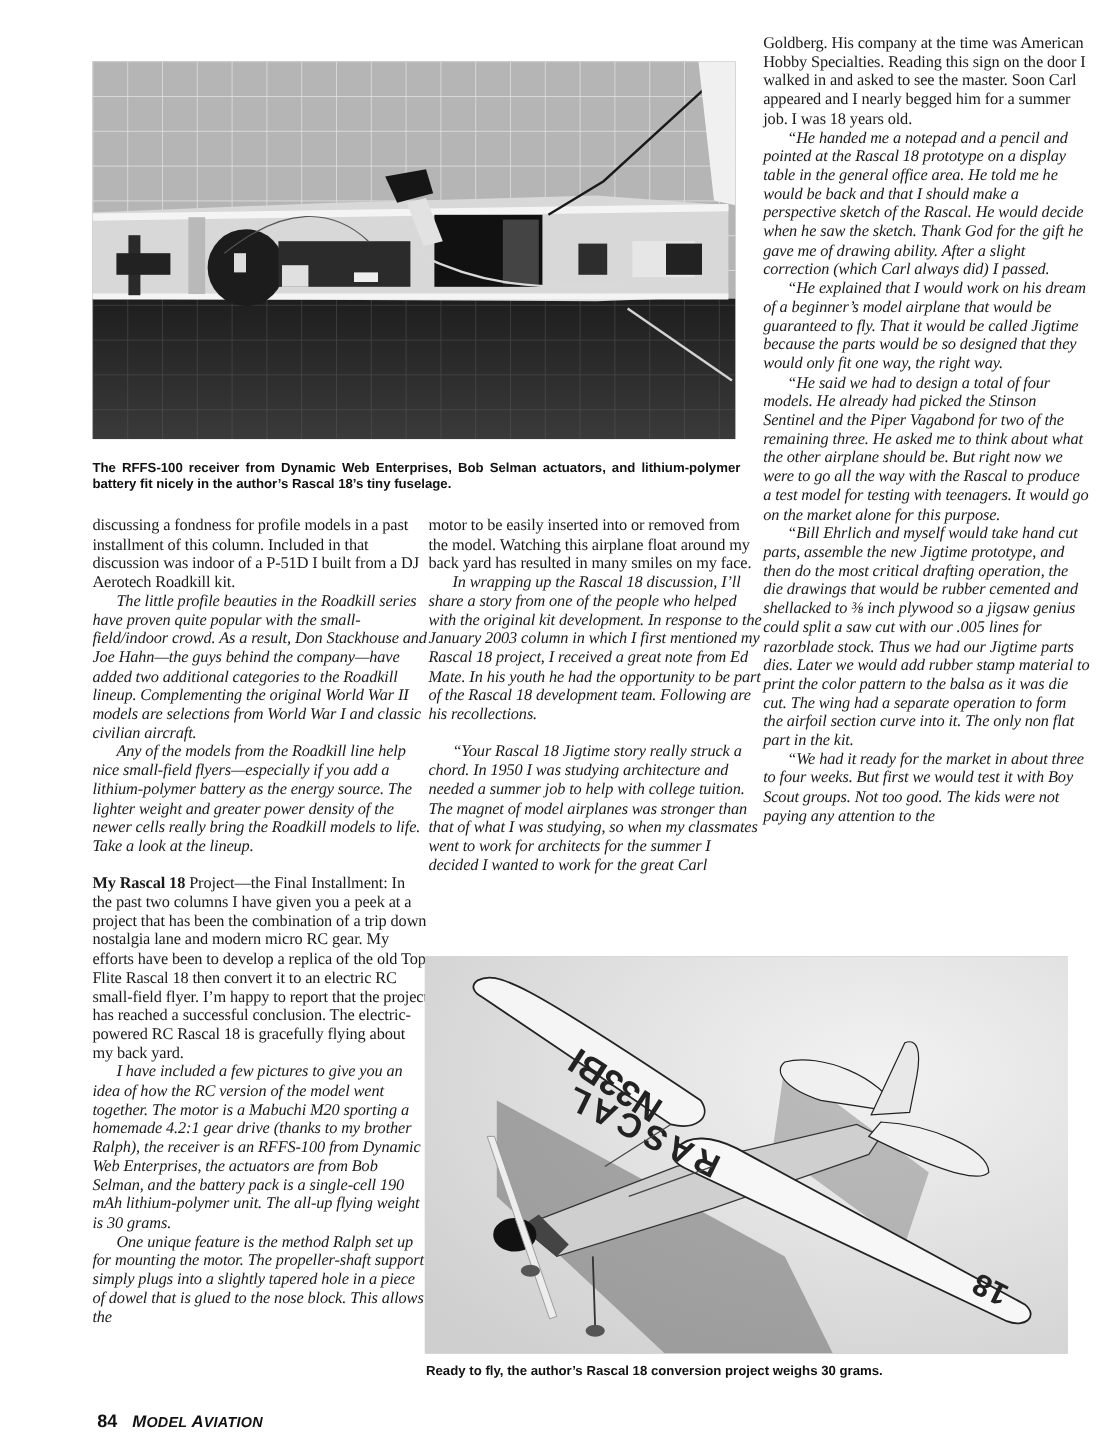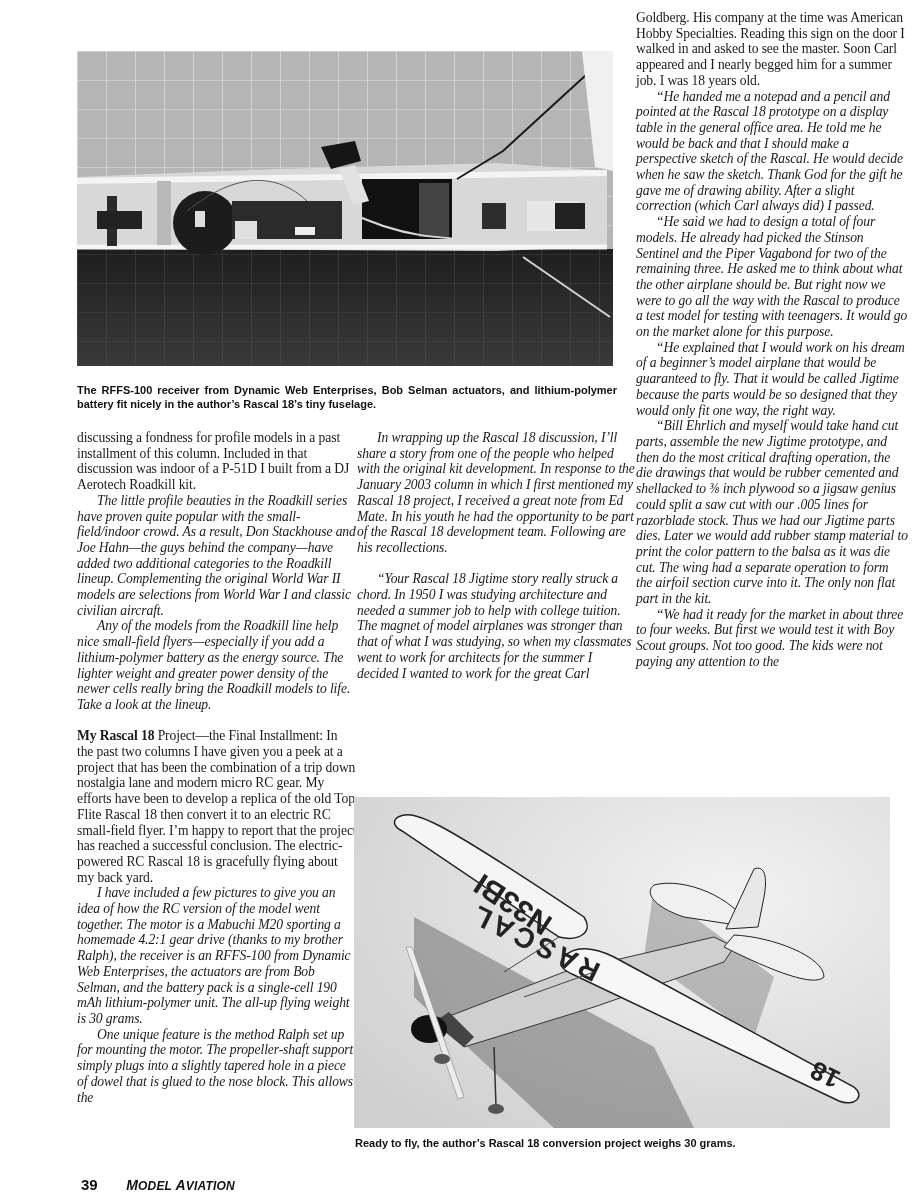--- a/index.html
+++ b/index.html
@@ -32,21 +32,21 @@
     font-weight: bold; font-size: 11px; line-height: 14px; color: #111;
   }
   .caption1 { left: 77px; top: 383px; width: 540px; text-align: justify; text-align-last: left; }
   .caption2 { left: 355px; top: 1136px; width: 540px; }
 
   .footer {
     position: absolute; left: 81px; top: 1176px;
     font-family: "Liberation Sans", "DejaVu Sans", sans-serif; color: #111;
   }
   .footer .pg { font-size: 15px; font-weight: bold; margin-right: 8px; }
-  .footer .mag { font-size: 12px; font-weight: bold; font-style: italic; letter-spacing: 0.2px; margin-left: 16px; }
+  .footer .mag { font-size: 12px; font-weight: bold; font-style: italic; letter-spacing: 0.2px; }
   .footer .mag .big { font-size: 14px; }
 </style>
 </head>
 <body>
 
 <div class="photo photo1">
   <svg viewBox="0 0 536 315" preserveAspectRatio="none">
     <defs>
       <pattern id="grid1" width="29" height="29" patternUnits="userSpaceOnUse">
         <rect width="29" height="29" fill="none"></rect>
@@ -101,29 +101,30 @@
 <div class="col col1">
   <p>discussing a fondness for profile models in a past installment of this column. Included in that discussion was indoor of a P-51D I built from a DJ Aerotech Roadkill kit.</p>
   <p class="ind">The little profile beauties in the Roadkill series have proven quite popular with the small-field/indoor crowd. As a result, Don Stackhouse and Joe Hahn—the guys behind the company—have added two additional categories to the Roadkill lineup. Complementing the original World War II models are selections from World War I and classic civilian aircraft.</p>
   <p class="ind">Any of the models from the Roadkill line help nice small-field flyers—especially if you add a lithium-polymer battery as the energy source. The lighter weight and greater power density of the newer cells really bring the Roadkill models to life. Take a look at the lineup.</p>
   <p class="gap"><span class="subhead">My Rascal 18</span><span> Project—the Final Installment: In the past two columns I have given you a peek at a project that has been the combination of a trip down nostalgia lane and modern micro RC gear. My efforts have been to develop a replica of the old Top Flite Rascal 18 then convert it to an electric RC small-field flyer. I’m happy to report that the project has reached a successful conclusion. The electric-powered RC Rascal 18 is gracefully flying about my back yard.</span></p>
   <p class="ind">I have included a few pictures to give you an idea of how the RC version of the model went together. The motor is a Mabuchi M20 sporting a homemade 4.2:1 gear drive (thanks to my brother Ralph), the receiver is an RFFS-100 from Dynamic Web Enterprises, the actuators are from Bob Selman, and the battery pack is a single-cell 190 mAh lithium-polymer unit. The all-up flying weight is 30 grams.</p>
   <p class="ind">One unique feature is the method Ralph set up for mounting the motor. The propeller-shaft support simply plugs into a slightly tapered hole in a piece of dowel that is glued to the nose block. This allows the</p>
 </div>
 
 <div class="col col2">
+  <p>motor to be easily inserted into or removed from the model. Watching this airplane float around my back yard has resulted in many smiles on my face.</p>
   <p class="ind">In wrapping up the Rascal 18 discussion, I’ll share a story from one of the people who helped with the original kit development. In response to the January 2003 column in which I first mentioned my Rascal 18 project, I received a great note from Ed Mate. In his youth he had the opportunity to be part of the Rascal 18 development team. Following are his recollections.</p>
   <p class="ind gap">“Your Rascal 18 Jigtime story really struck a chord. In 1950 I was studying architecture and needed a summer job to help with college tuition. The magnet of model airplanes was stronger than that of what I was studying, so when my classmates went to work for architects for the summer I decided I wanted to work for the great Carl</p>
 </div>
 
 <div class="col col3">
-  <p style="margin-top:7px">Goldberg. His company at the time was American Hobby Specialties. Reading this sign on the door I walked in and asked to see the master. Soon Carl appeared and I nearly begged him for a summer job. I was 18 years old.</p>
+  <p style="margin-top:25px">Goldberg. His company at the time was American Hobby Specialties. Reading this sign on the door I walked in and asked to see the master. Soon Carl appeared and I nearly begged him for a summer job. I was 18 years old.</p>
   <p class="ind">“He handed me a notepad and a pencil and pointed at the Rascal 18 prototype on a display table in the general office area. He told me he would be back and that I should make a perspective sketch of the Rascal. He would decide when he saw the sketch. Thank God for the gift he gave me of drawing ability. After a slight correction (which Carl always did) I passed.</p>
+  <p class="ind">“He explained that I would work on his dream of a beginner’s model airplane that would be guaranteed to fly. That it would be called Jigtime because the parts would be so designed that they would only fit one way, the right way.</p>
   <p class="ind">“He said we had to design a total of four models. He already had picked the Stinson Sentinel and the Piper Vagabond for two of the remaining three. He asked me to think about what the other airplane should be. But right now we were to go all the way with the Rascal to produce a test model for testing with teenagers. It would go on the market alone for this purpose.</p>
-  <p class="ind">“He explained that I would work on his dream of a beginner’s model airplane that would be guaranteed to fly. That it would be called Jigtime because the parts would be so designed that they would only fit one way, the right way.</p>
   <p class="ind">“Bill Ehrlich and myself would take hand cut parts, assemble the new Jigtime prototype, and then do the most critical drafting operation, the die drawings that would be rubber cemented and shellacked to ⅜ inch plywood so a jigsaw genius could split a saw cut with our .005 lines for razorblade stock. Thus we had our Jigtime parts dies. Later we would add rubber stamp material to print the color pattern to the balsa as it was die cut. The wing had a separate operation to form the airfoil section curve into it. The only non flat part in the kit.</p>
   <p class="ind">“We had it ready for the market in about three to four weeks. But first we would test it with Boy Scout groups. Not too good. The kids were not paying any attention to the</p>
 </div>
 
 <div class="photo photo2">
   <svg viewBox="0 0 536 331" preserveAspectRatio="none">
     <defs>
       <radialGradient id="bg2" cx="0.7" cy="0.3" r="0.9">
         <stop offset="0" stop-color="#f2f2f2"></stop>
         <stop offset="1" stop-color="#cfcfcf"></stop>
@@ -161,15 +162,15 @@
       <text x="0" y="0" font-family="Liberation Sans, DejaVu Sans, sans-serif" font-weight="bold" font-size="26" fill="#222" transform="translate(488,276) rotate(206)">18</text>
     </g>
 
     <path d="M150 175 L205 140" stroke="#444" stroke-width="1"></path>
     <path d="M170 200 L240 175" stroke="#444" stroke-width="1"></path>
   </svg>
 </div>
 <div class="caption caption2">Ready to fly, the author’s Rascal 18 conversion project weighs 30 grams.</div>
 
 <div class="footer">
-  <span class="pg">39</span>
+  <span class="pg">84</span>
   <span class="mag"><span class="big">M</span><span>ODEL</span> <span class="big">A</span><span>VIATION</span></span>
 </div>
 
 </body></html>

